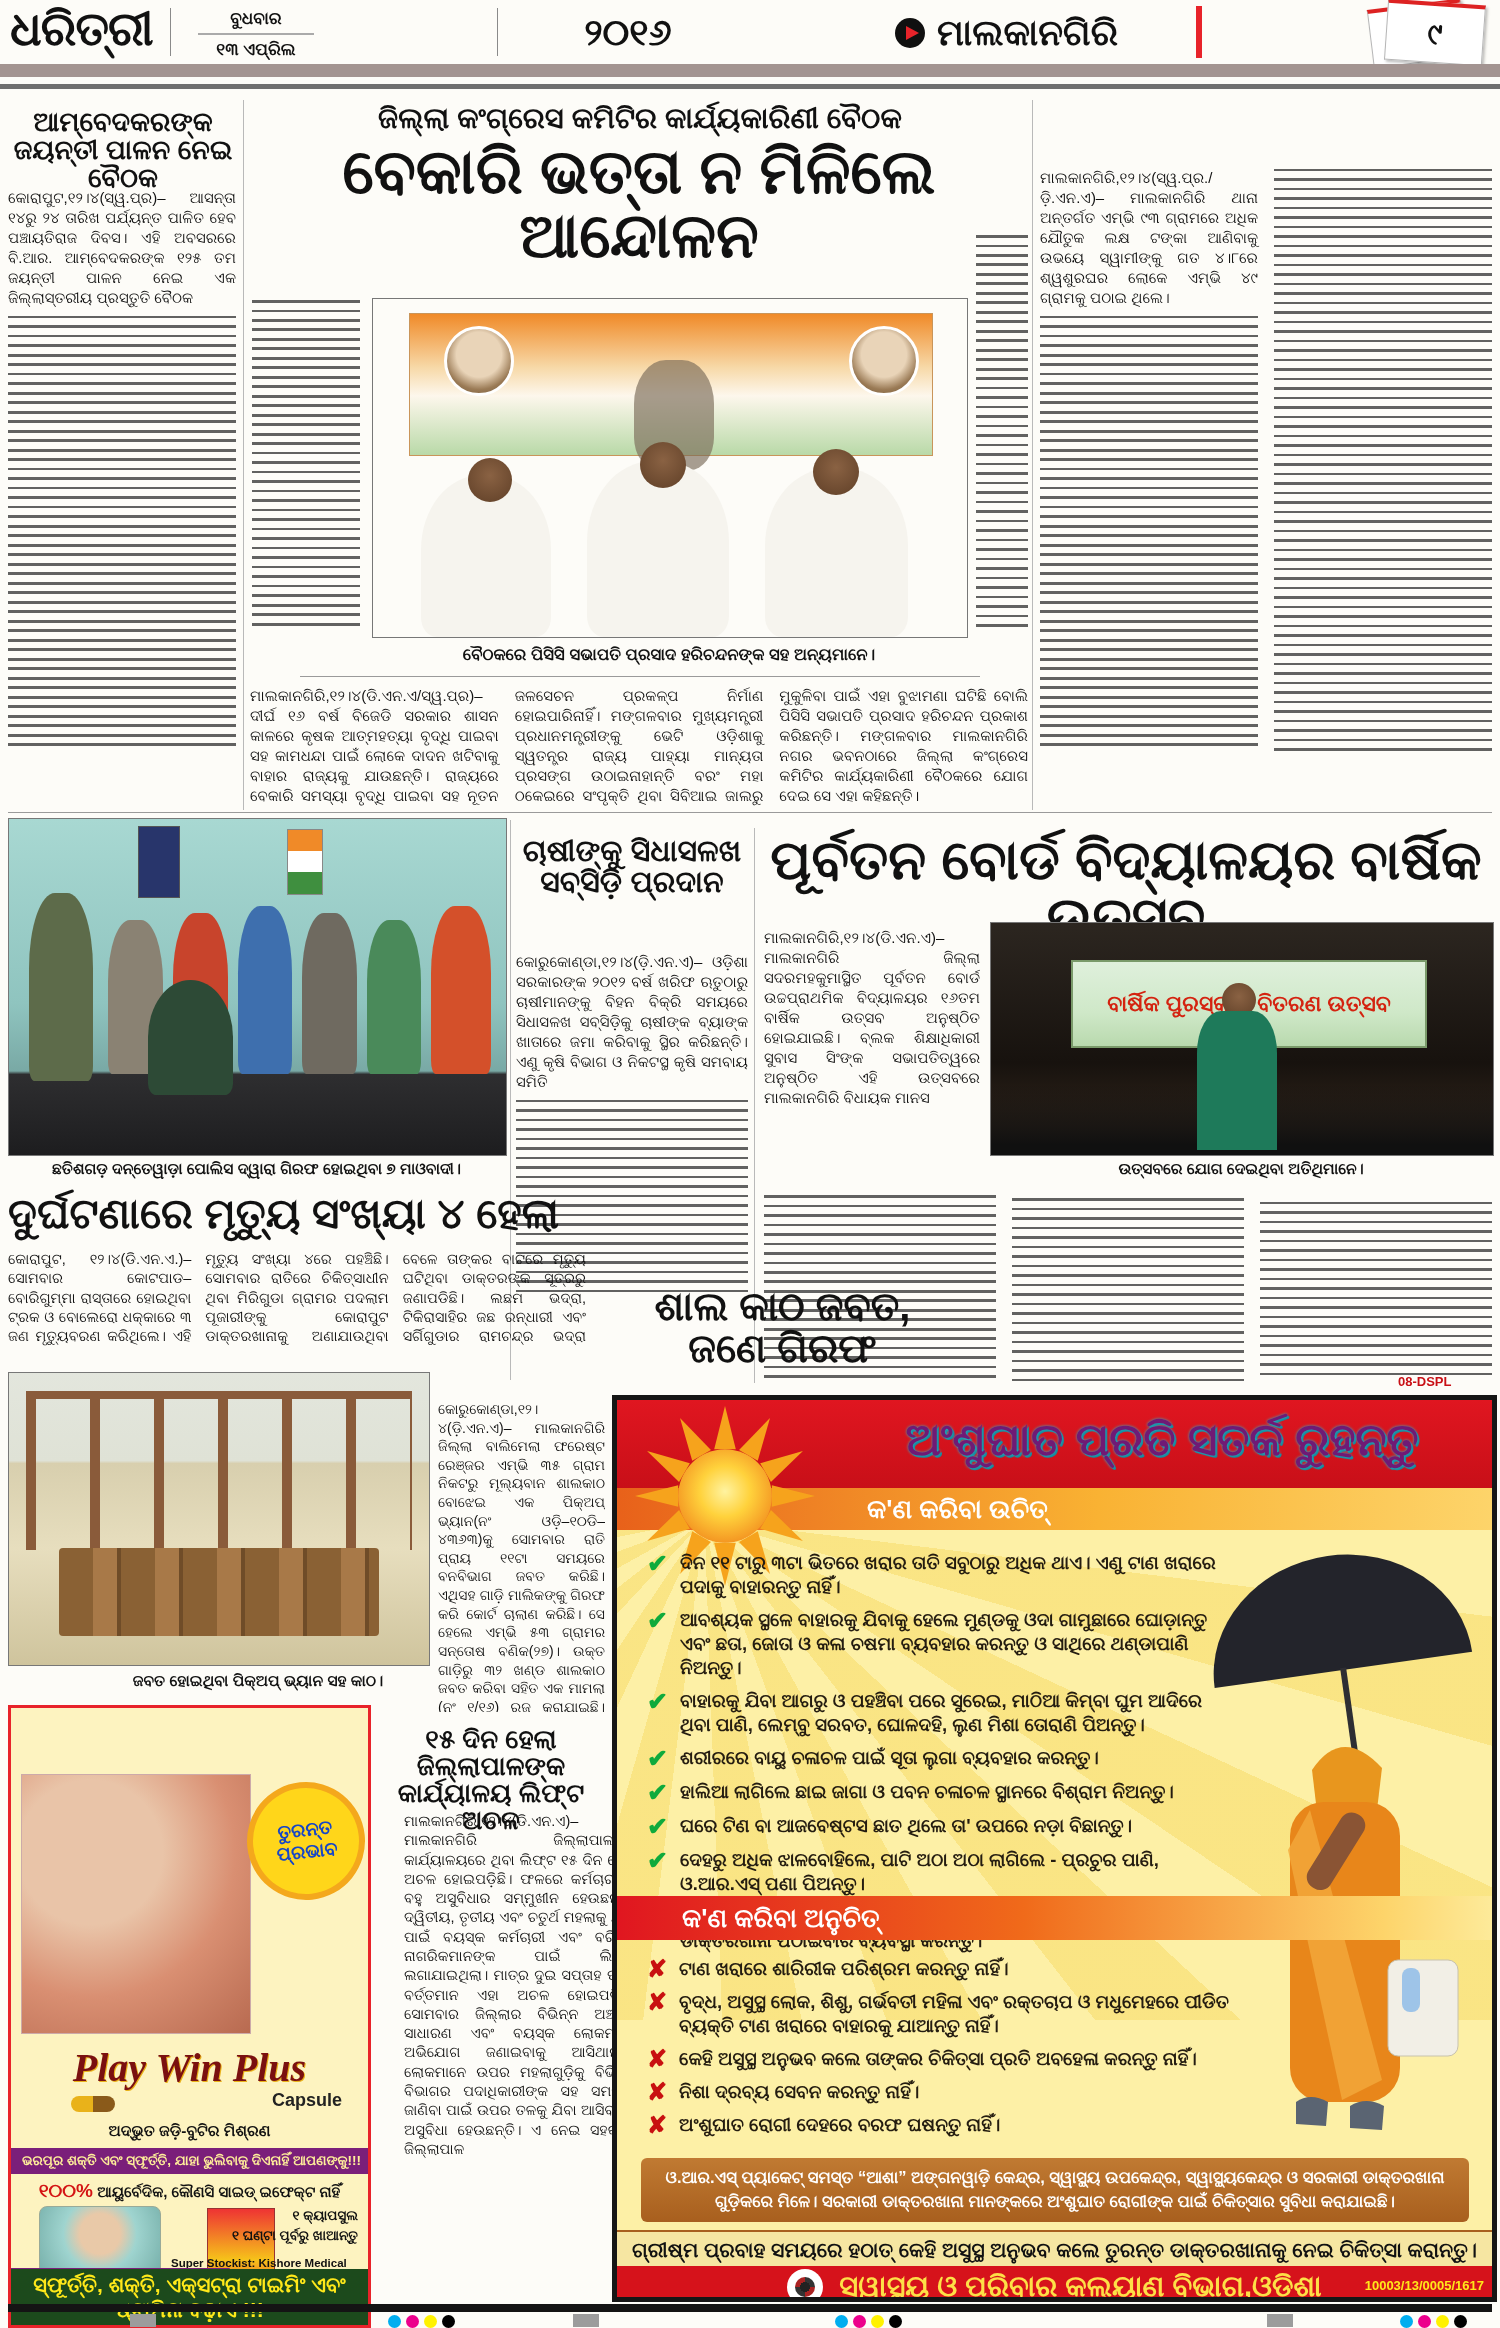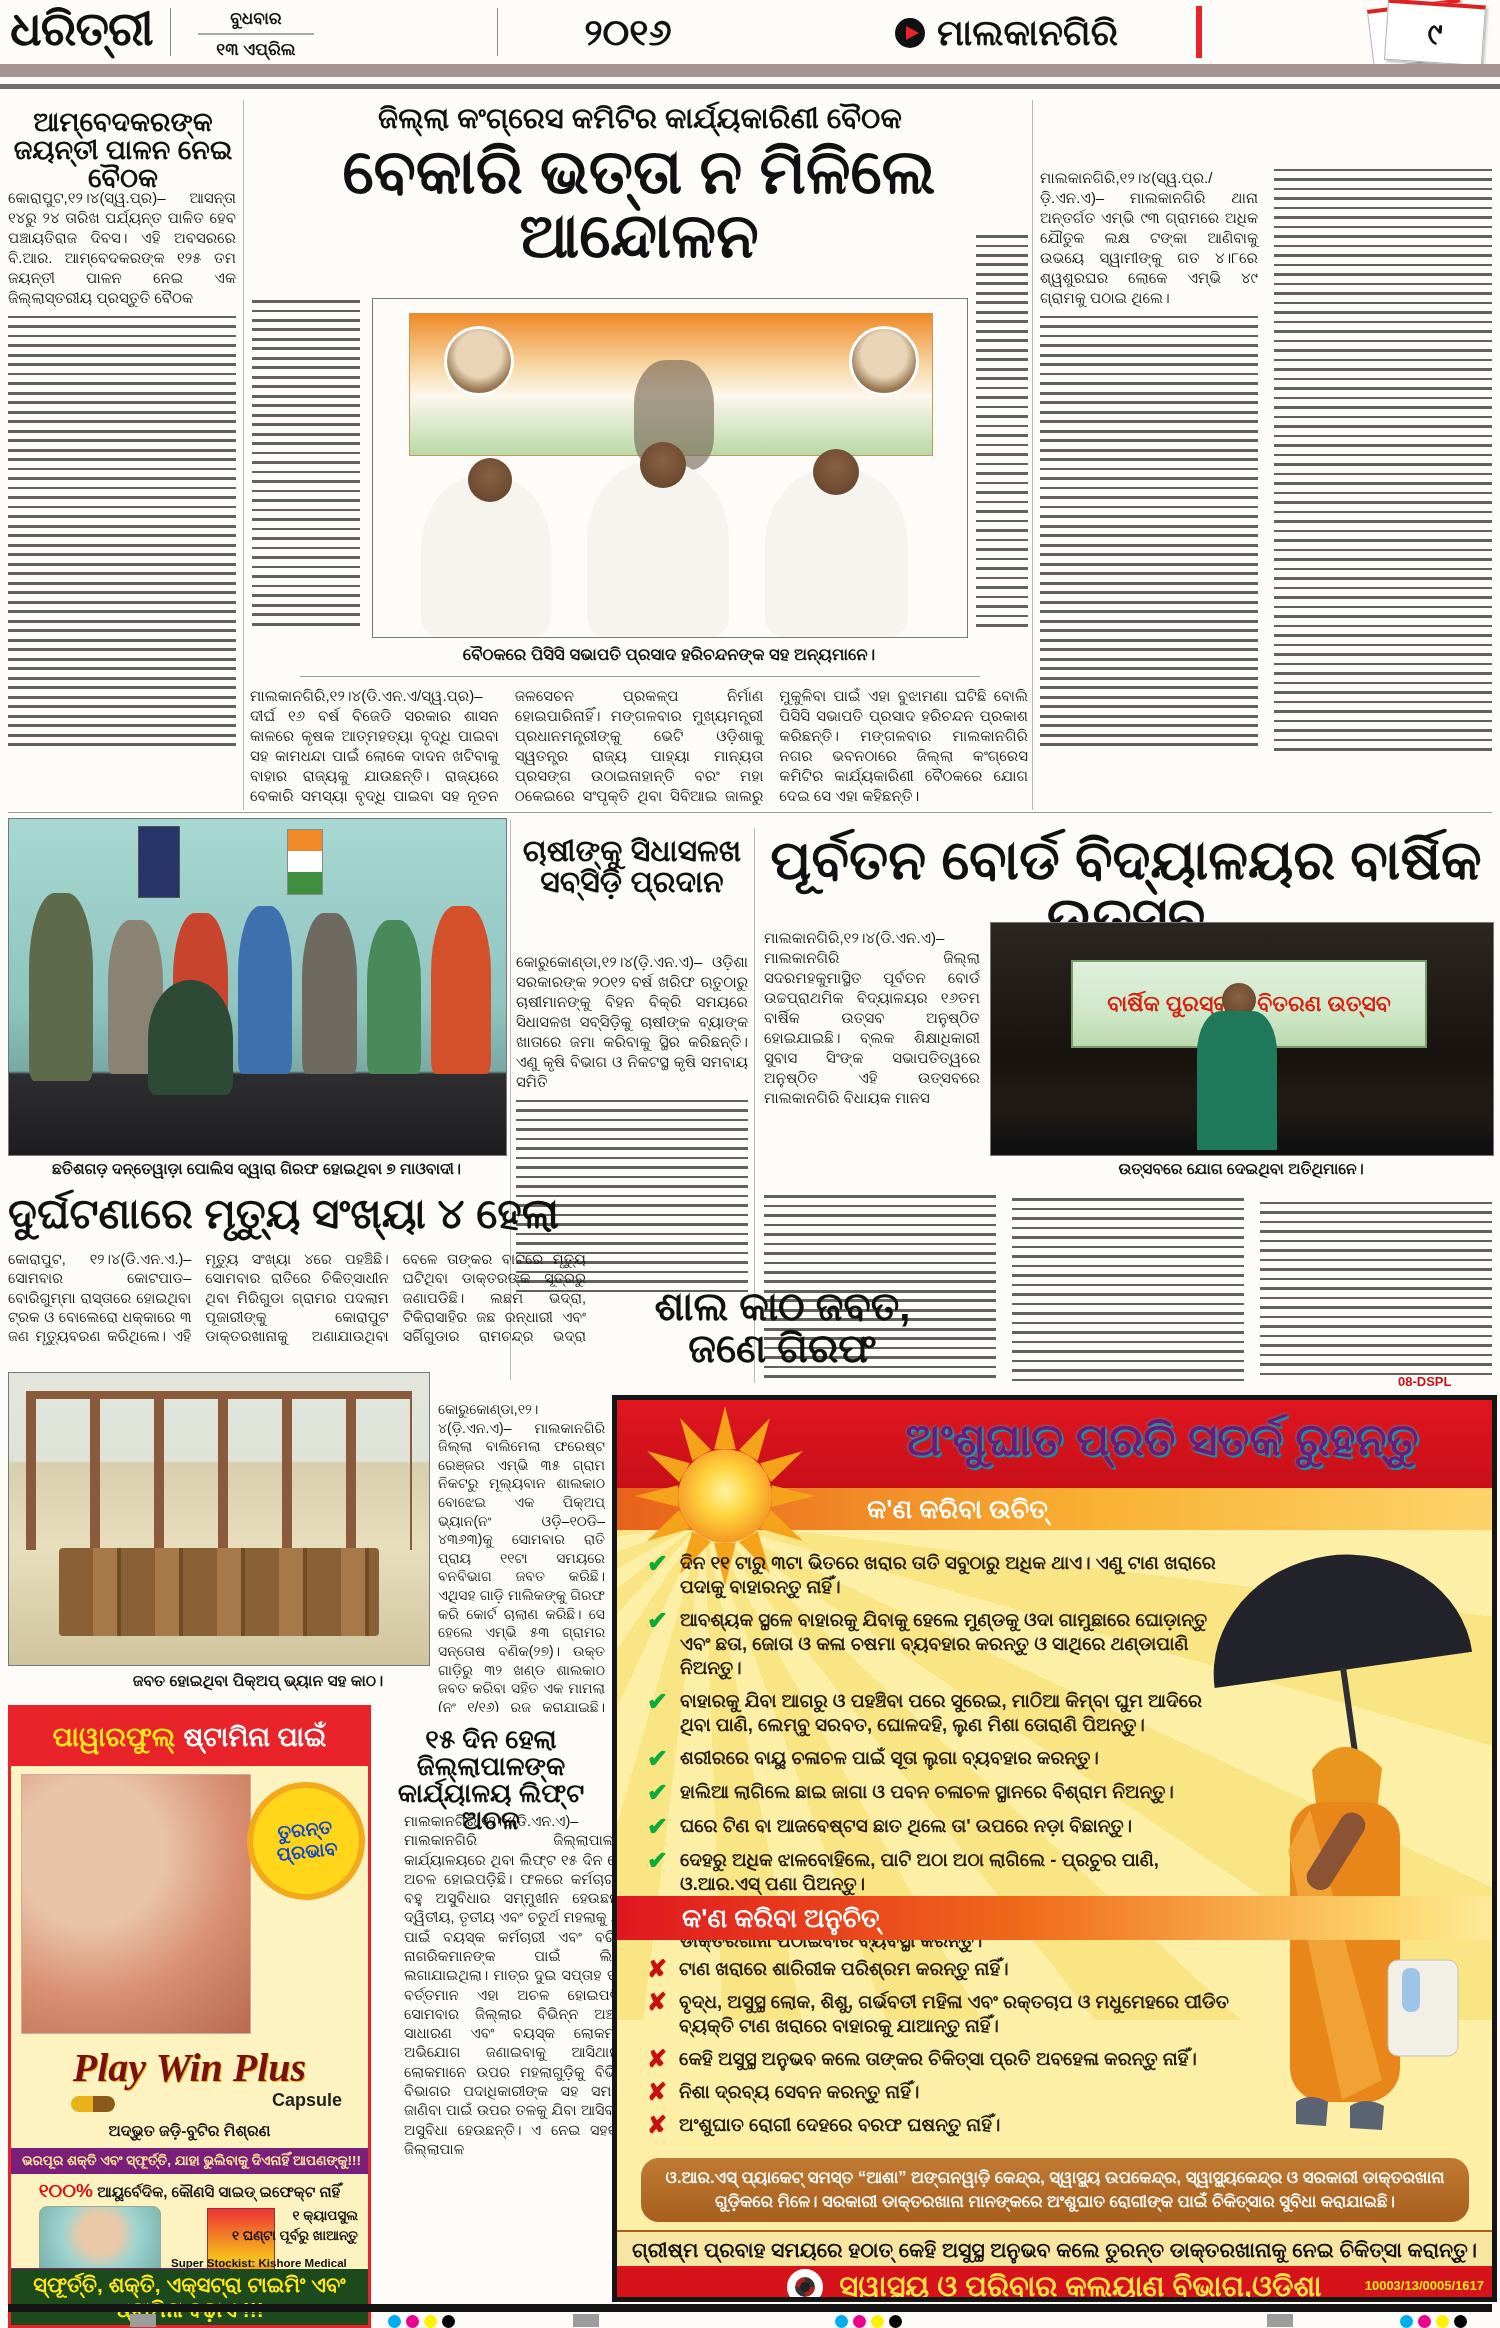--- a/index.html
+++ b/index.html
@@ -82,21 +82,21 @@
   .heat-sub span{display:block;padding:6px 0 0 250px;color:#fff;font-weight:700;font-size:26px;}
   .sun{position:absolute;left:18px;top:6px;}
   .dos{position:absolute;left:30px;top:142px;width:580px;}
   .li{display:flex;gap:12px;margin:9px 0;align-items:flex-start;}
   .tick{color:#0faa3c;font-weight:700;font-size:25px;line-height:1;flex:0 0 auto;}
   .crossm{color:#c81010;font-weight:700;font-size:24px;line-height:1;flex:0 0 auto;}
   .litext{font-size:18.5px;font-weight:600;color:#241c10;line-height:1.3;text-align:left;}
   .heat-dontband{position:absolute;left:0;top:496px;width:100%;height:44px;background:linear-gradient(90deg,#e01620 0%,#f06a1a 45%,#fdd46a 85%,#fdf0a6 100%);padding-left:27px;}
   .heat-dontband span{display:block;padding:7px 0 0 38px;color:#fff;font-weight:700;font-size:26px;}
   .donts{position:absolute;left:30px;top:548px;width:620px;}
-  .orsbox{position:absolute;left:24px;top:758px;width:828px;height:64px;background:linear-gradient(180deg,#c07a32 0%,#a85f1e 100%);border-radius:18px;display:flex;align-items:center;justify-content:center;text-align:center;color:#fff;font-weight:700;font-size:16.5px;line-height:1.45;padding:0 14px;box-sizing:border-box;}
+  .orsbox{position:absolute;left:24px;top:758px;width:828px;height:64px;background:linear-gradient(180deg,#c07a32 0%,#a85f1e 100%);border-radius:6px;display:flex;align-items:center;justify-content:center;text-align:center;color:#fff;font-weight:700;font-size:16.5px;line-height:1.45;padding:0 14px;box-sizing:border-box;}
   .heat-strip{position:absolute;left:0;top:830px;width:100%;height:36px;background:#f6e6a2;border-top:2px solid #a85f1e;display:flex;align-items:center;justify-content:center;font-weight:700;font-size:20.5px;color:#111;}
   .heat-foot{position:absolute;left:0;top:866px;width:100%;height:41px;background:#d6121b;display:flex;align-items:center;justify-content:center;gap:16px;color:#fde047;font-weight:700;font-size:29px;}
   .emblem{width:36px;height:36px;border-radius:50%;background:#fff;position:relative;flex:0 0 auto;}
   .emblem i{position:absolute;left:8px;top:8px;width:20px;height:20px;border-radius:50%;background:radial-gradient(circle,#222 0 35%,transparent 36%),conic-gradient(#333 0 25%,#a22 25% 50%,#333 50% 75%,#a22 75% 100%);}
   .heat-ref{position:absolute;right:8px;bottom:4px;color:#ffe81a;font-weight:700;font-size:13px;}
   .heat-code{left:1398px;top:1374px;font-size:13px;font-weight:700;color:#c81016;}
   .woman{position:absolute;right:0;top:120px;width:300px;height:640px;pointer-events:none;}
   
   .blackbar{left:8px;top:2304px;width:1484px;height:8px;background:#141414;}
   .rsq{position:absolute;top:2314px;width:26px;height:13px;background:#9c9c9c;}
@@ -236,24 +236,20 @@
 
   <div class="abs headline" style="left:375px;top:1726px;width:232px;font-size:26px;">
     <div>୧୫ ଦିନ ହେଲା ଜିଲ୍ଲାପାଳଙ୍କ</div>
     <div>କାର୍ଯ୍ୟାଳୟ ଲିଫ୍ଟ ଅଚଳ</div>
   </div>
   <div class="abs bodytext" style="left:375px;top:1812px;width:232px;height:506px;font-size:14.5px;margin-left:29px;">
     <span>ମାଲକାନଗିରି,୧୨।୪(ଡି.ଏନ.ଏ)– ମାଲକାନଗିରି ଜିଲ୍ଲାପାଳଙ୍କ କାର୍ଯ୍ୟାଳୟରେ ଥିବା ଲିଫ୍ଟ ୧୫ ଦିନ ହେଲା ଅଚଳ ହୋଇପଡ଼ିଛି। ଫଳରେ କର୍ମଚାରୀ ଓ ବହୁ ଅସୁବିଧାର ସମ୍ମୁଖୀନ ହେଉଛନ୍ତି। ଦ୍ୱିତୀୟ, ତୃତୀୟ ଏବଂ ଚତୁର୍ଥ ମହଲାକୁ ଯିବା ପାଇଁ ବୟସ୍କ କର୍ମଚାରୀ ଏବଂ ବରିଷ୍ଠ ନାଗରିକମାନଙ୍କ ପାଇଁ ଲିଫ୍ଟ ଲଗାଯାଇଥିଲା। ମାତ୍ର ଦୁଇ ସପ୍ତାହ ପରେ ବର୍ତ୍ତମାନ ଏହା ଅଚଳ ହୋଇପଡିଛି। ସୋମବାର ଜିଲ୍ଲାର ବିଭିନ୍ନ ଅଞ୍ଚଳରୁ ସାଧାରଣ ଏବଂ ବୟସ୍କ ଲୋକମାନେ ଅଭିଯୋଗ ଜଣାଇବାକୁ ଆସିଥାନ୍ତି। ଲୋକମାନେ ଉପର ମହଲାଗୁଡ଼ିକୁ ବିଭିନ୍ନ ବିଭାଗର ପଦାଧିକାରୀଙ୍କ ସହ ସମସ୍ୟା ଜାଣିବା ପାଇଁ ଉପର ତଳକୁ ଯିବା ଆସିବାରେ ଅସୁବିଧା ହେଉଛନ୍ତି। ଏ ନେଇ ସହକାରୀ ଜିଲ୍ଲାପାଳ</span>
   </div>
 
   <div class="abs pw">
-    <div class="pw-top">
-      <span>ପାୱାରଫୁଲ୍</span>
-      <b>ଷ୍ଟାମିନା ପାଇଁ</b>
-    </div>
     <div class="pw-couple"></div>
     <div class="burst">ତୁରନ୍ତ ପ୍ରଭାବ</div>
     <div class="pw-brand">Play Win Plus</div>
     <div class="pw-pill"></div>
     <div class="pw-cap">Capsule</div>
     <div class="pw-tag">ଅଦ୍ଭୁତ ଜଡ଼ି-ବୁଟିର ମିଶ୍ରଣ</div>
     <div class="pw-purp">ଭରପୂର ଶକ୍ତି ଏବଂ ସ୍ଫୂର୍ତ୍ତି, ଯାହା ଭୁଲିବାକୁ ଦିଏନାହିଁ ଆପଣଙ୍କୁ!!!</div>
     <div class="pw-ayur">
       <b>୧୦୦%</b>
       <span>ଆୟୁର୍ବେଦିକ, କୌଣସି ସାଇଡ୍ ଇଫେକ୍ଟ ନାହିଁ</span>

